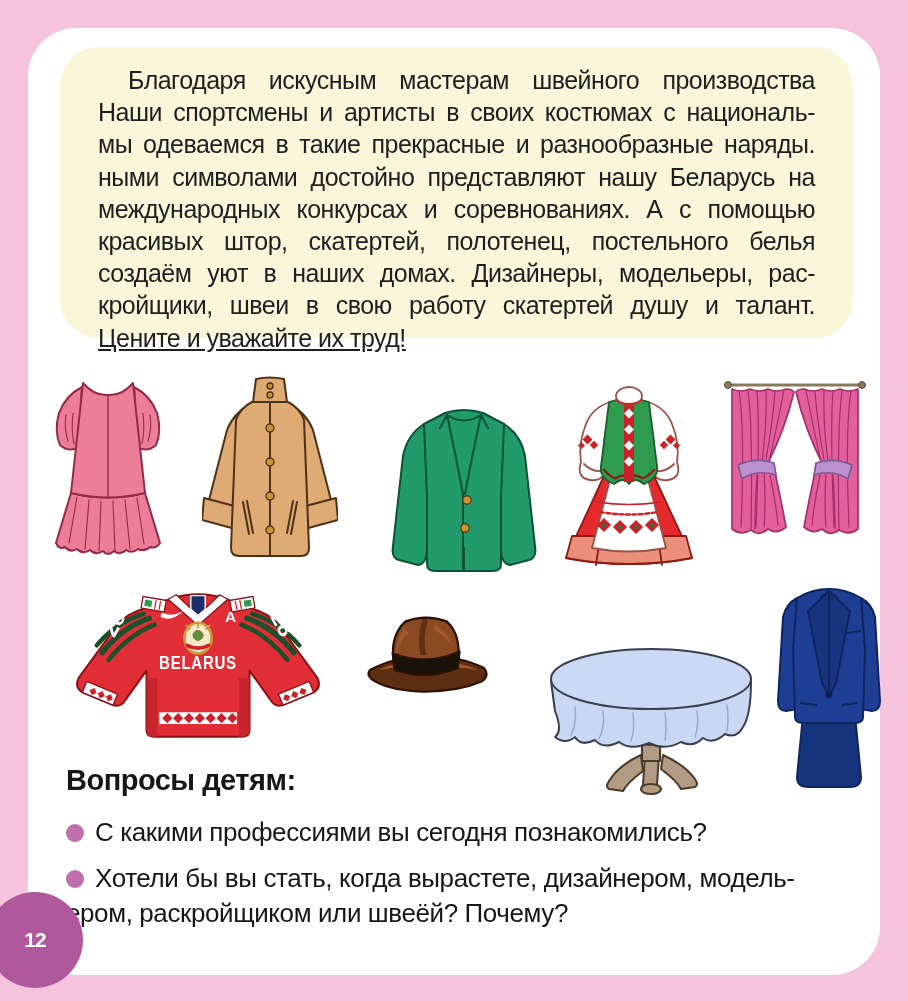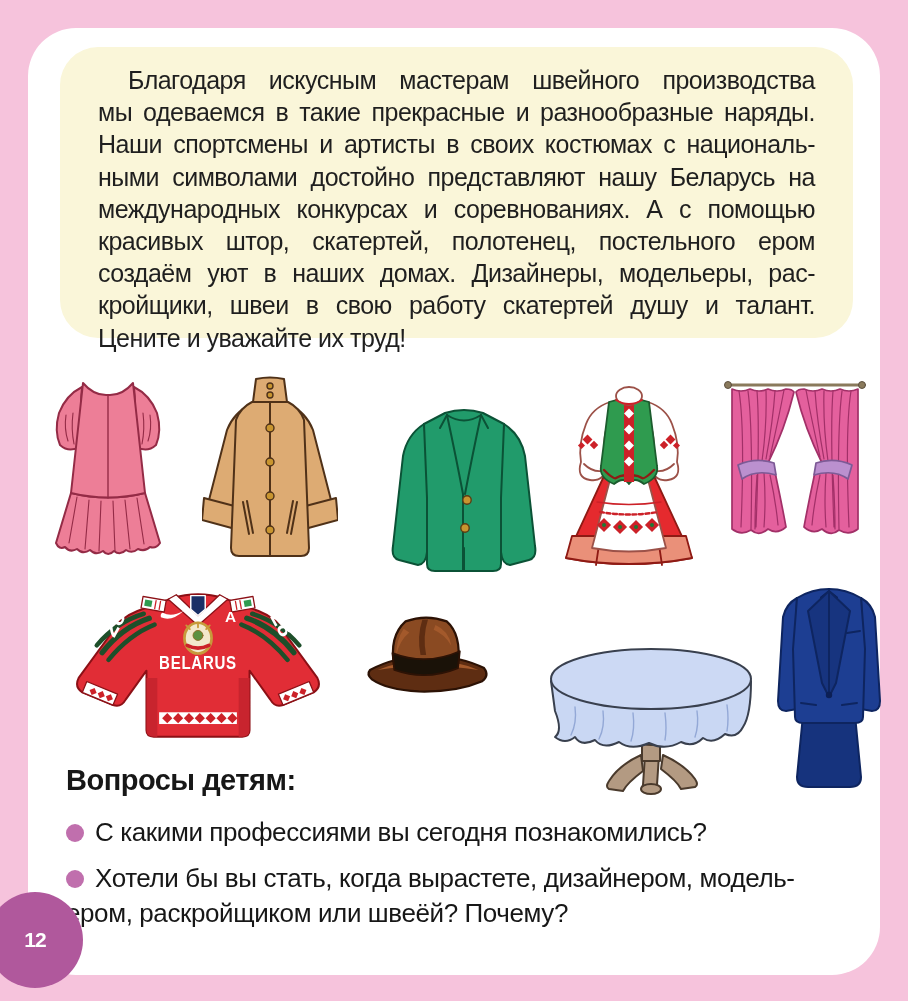--- a/index.html
+++ b/index.html
@@ -17,21 +17,21 @@
   .intro-box{
     position:absolute;left:60px;top:47px;width:793px;height:291px;
     background:#faf6d9;border-radius:38px;
     padding:17px 38px 0 38px;box-sizing:border-box;
   }
   .intro-line{
     font-size:25px;line-height:32.2px;color:#1f1f1f;letter-spacing:-0.5px;
     text-align:justify;text-align-last:justify;white-space:nowrap;
   }
   .intro-line:first-child{text-indent:30px;}
-  .intro-line:last-child{text-align-last:left;}
+  .intro-line:last-child{text-align-last:left;text-decoration:underline;}
   
   .fig{position:absolute;}
   .fig svg{display:block;width:100%;height:100%;}
   
   .questions{position:absolute;left:66px;top:764px;width:802px;color:#171717;}
   .q-heading{font-size:29px;font-weight:bold;letter-spacing:-0.5px;margin:0 0 18px 0;}
   .q-item{font-size:26px;letter-spacing:-0.4px;line-height:35px;margin:0 0 11px 0;}
   .bullet{
     display:inline-block;width:18px;height:18px;border-radius:50%;
     background:#c06fad;margin-right:11px;transform:translateY(1px);
@@ -44,25 +44,25 @@
   }
   .page-badge span{color:#fff;font-size:21px;font-weight:bold;letter-spacing:-1px;}
 </style>
 </head>
 <body>
 
 <div class="page"></div>
 
 <div class="intro-box">
   <div class="intro-line">Благодаря искусным мастерам швейного производства</div>
+  <div class="intro-line">Наши спортсмены и артисты в своих костюмах с националь-</div>
   <div class="intro-line">мы одеваемся в такие прекрасные и разнообразные наряды.</div>
-  <div class="intro-line">Наши спортсмены и артисты в своих костюмах с националь-</div>
   <div class="intro-line">ными символами достойно представляют нашу Беларусь на</div>
   <div class="intro-line">международных конкурсах и соревнованиях. А с помощью</div>
-  <div class="intro-line">красивых штор, скатертей, полотенец, постельного ером</div>
+  <div class="intro-line">красивых штор, скатертей, полотенец, постельного белья</div>
   <div class="intro-line">создаём уют в наших домах. Дизайнеры, модельеры, рас-</div>
   <div class="intro-line">кройщики, швеи в свою работу скатертей душу и талант.</div>
   <div class="intro-line">Цените и уважайте их труд!</div>
 </div>
 
 <div class="fig" style="left:46px;top:371px;width:124px;height:187px">
   <svg viewBox="0 0 124 187">
     <g stroke="#942b46" stroke-width="2" stroke-linejoin="round" stroke-linecap="round">
       <path fill="#ed7e97" d="M36,16 Q20,24 13,42 Q8,60 14,74 Q23,82 33,76 Q38,70 36,56 Q34,34 36,16 Z"></path>
       <path fill="none" stroke-width="1.1" d="M20,44 Q18,58 22,70 M27,42 Q25,58 28,73"></path>

